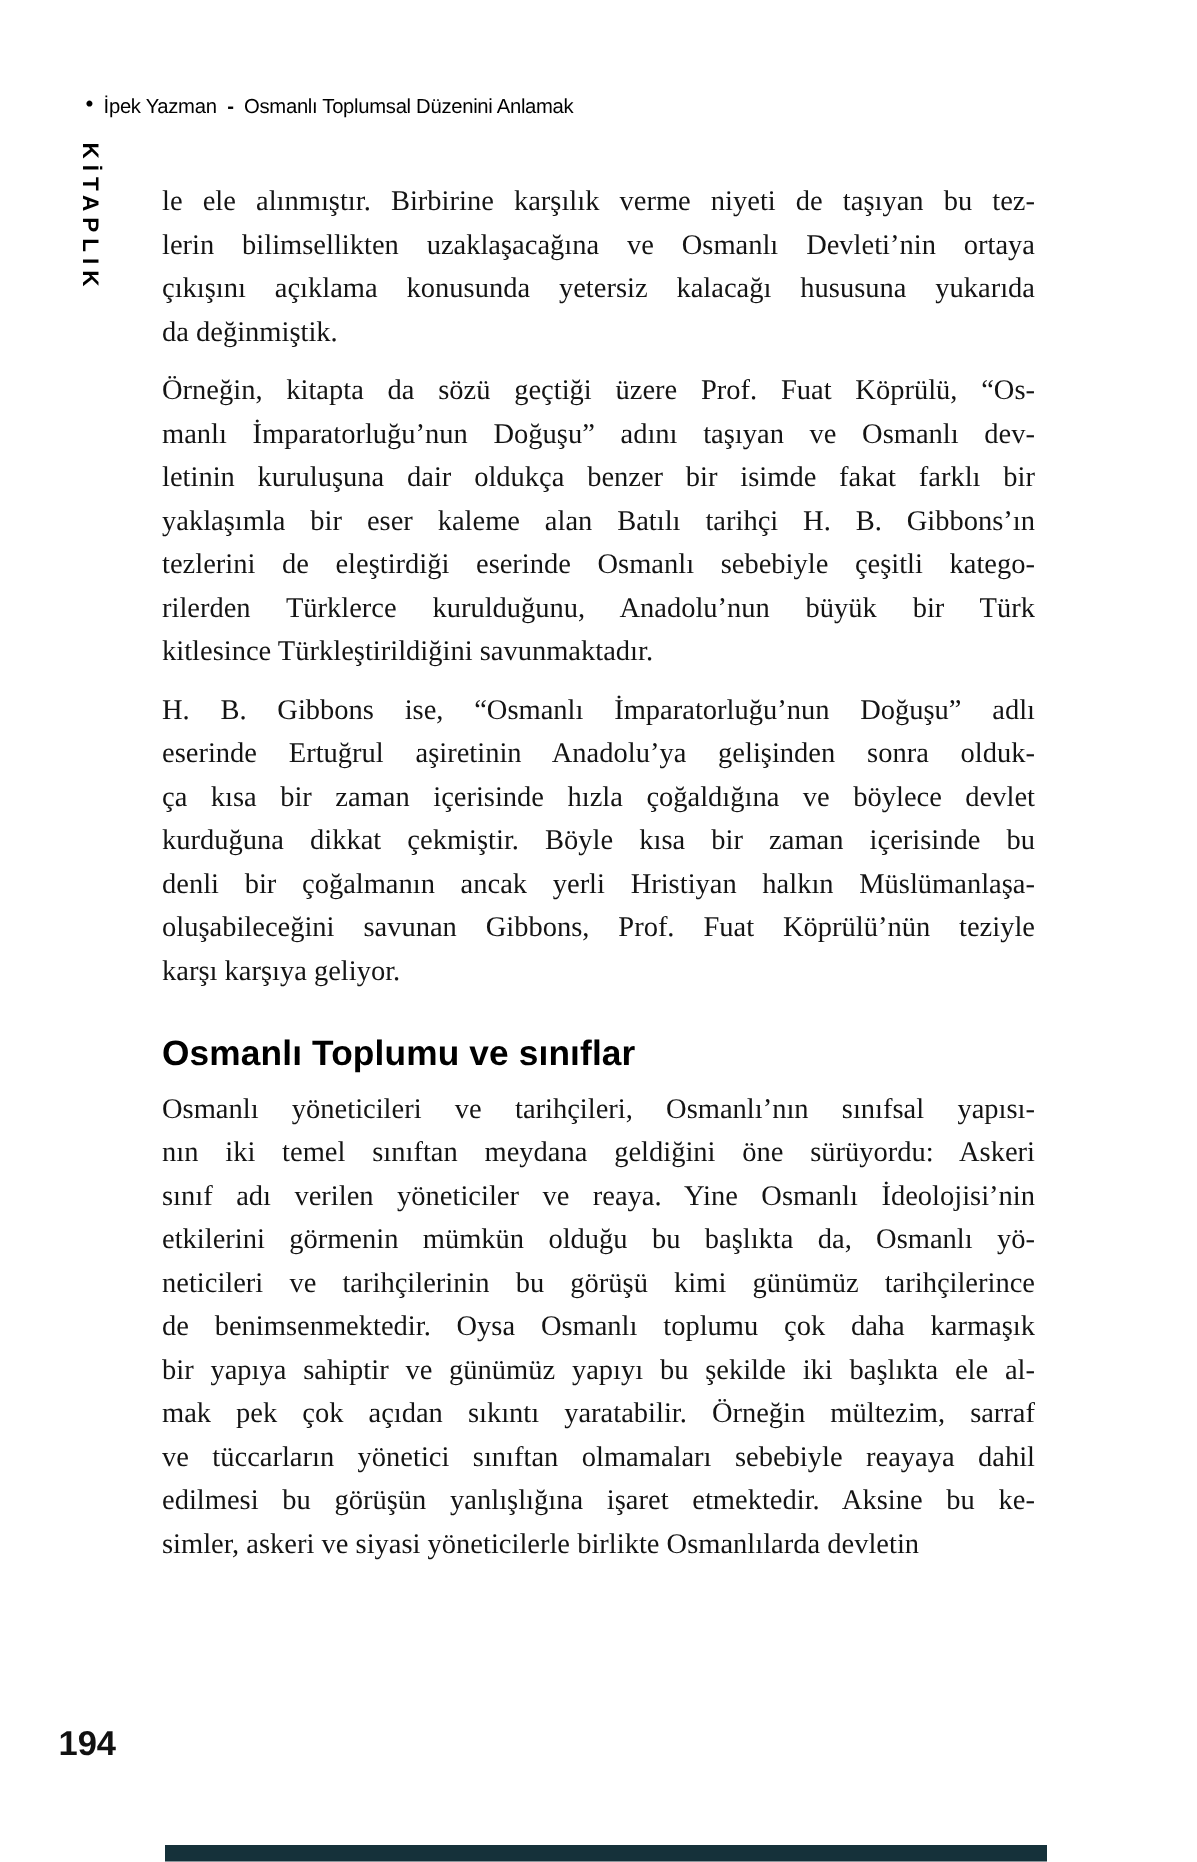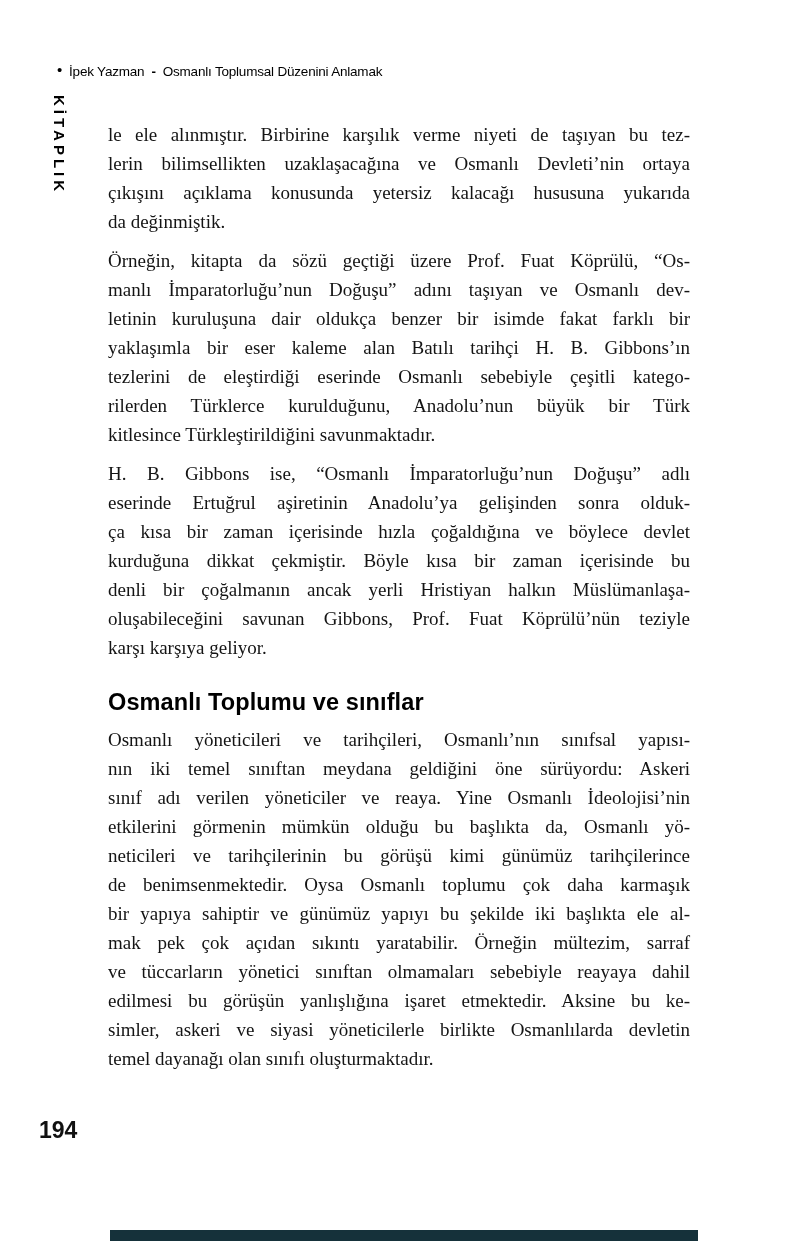--- a/index.html
+++ b/index.html
@@ -52,21 +52,21 @@
   .para .line:last-child { text-align-last: left; }
 
   .section-heading {
     font-family: "Liberation Sans", sans-serif;
     font-weight: 600; font-size: 23.5px;
     color: #000000; letter-spacing: 0.1px;
     margin: 27px 0 9px 0;
   }
 
   .page-number {
-    position: absolute; left: 39px; top: 1117px;
+    position: absolute; left: 39px; top: 1149px;
     font-family: "Liberation Sans", sans-serif;
     font-weight: 700; font-size: 23px; color: #111;
   }
 
   .bottom-bar {
     position: absolute; left: 110px; width: 588px; height: 11px; bottom: 0;
     background: #15313a;
   }
 </style>
 </head>
@@ -117,21 +117,20 @@
           <div class="line">nın iki temel sınıftan meydana geldiğini öne sürüyordu: Askeri</div>
           <div class="line">sınıf adı verilen yöneticiler ve reaya. Yine Osmanlı İdeolojisi’nin</div>
           <div class="line">etkilerini görmenin mümkün olduğu bu başlıkta da, Osmanlı yö-</div>
           <div class="line">neticileri ve tarihçilerinin bu görüşü kimi günümüz tarihçilerince</div>
           <div class="line">de benimsenmektedir. Oysa Osmanlı toplumu çok daha karmaşık</div>
           <div class="line">bir yapıya sahiptir ve günümüz yapıyı bu şekilde iki başlıkta ele al-</div>
           <div class="line">mak pek çok açıdan sıkıntı yaratabilir. Örneğin mültezim, sarraf</div>
           <div class="line">ve tüccarların yönetici sınıftan olmamaları sebebiyle reayaya dahil</div>
           <div class="line">edilmesi bu görüşün yanlışlığına işaret etmektedir. Aksine bu ke-</div>
           <div class="line">simler, askeri ve siyasi yöneticilerle birlikte Osmanlılarda devletin</div>
-          <div class="line">temel dayanağı olan sınıfı oluşturmaktadır.</div>
         </div>
       </div>
   </div>
 
   <div class="page-number">194</div>
 
   <div class="bottom-bar"></div>
 
 </div>
 

